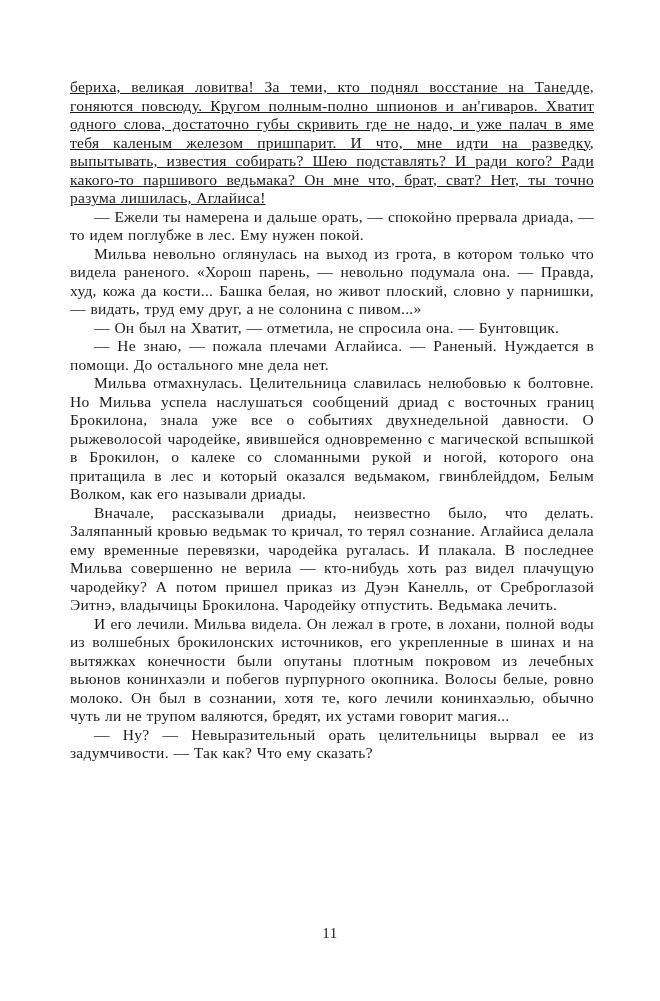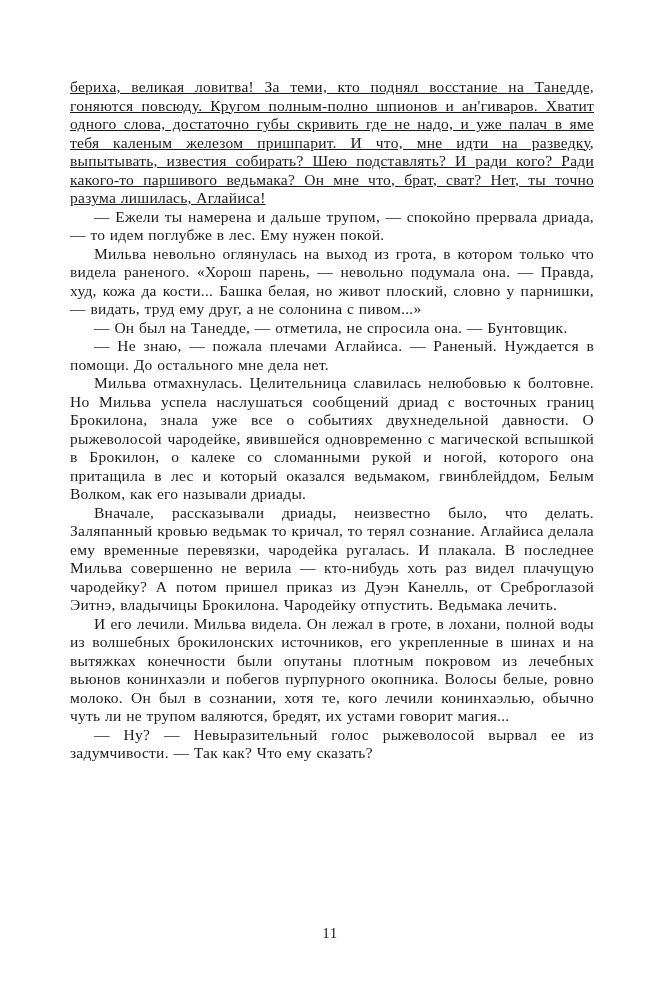--- a/index.html
+++ b/index.html
@@ -44,24 +44,24 @@
     letter-spacing: 0.5px;
     color: #1b1b1b;
   }
 </style>
 </head>
 <body>
 
 <div class="book-page">
   <div class="text-block">
       <p class="no-indent">бериха, великая ловитва! За теми, кто поднял восстание на Танедде, гоняются повсюду. Кругом полным-полно шпионов и ан'гиваров. Хватит одного слова, достаточно губы скривить где не надо, и уже палач в яме тебя каленым железом пришпарит. И что, мне идти на разведку, выпытывать, известия собирать? Шею подставлять? И ради кого? Ради какого-то паршивого ведьмака? Он мне что, брат, сват? Нет, ты точно разума лишилась, Аглайиса!</p>
-      <p>— Ежели ты намерена и дальше трупом, — спокойно прервала дриада, — то идем поглубже в лес. Ему нужен покой.</p>
+      <p>— Ежели ты намерена и дальше орать, — спокойно прервала дриада, — то идем поглубже в лес. Ему нужен покой.</p>
       <p>Мильва невольно оглянулась на выход из грота, в котором только что видела раненого. «Хорош парень, — невольно подумала она. — Правда, худ, кожа да кости... Башка белая, но живот плоский, словно у парнишки, — видать, труд ему друг, а не солонина с пивом...»</p>
-      <p>— Он был на Танедде, — отметила, не спросила она. — Бунтовщик.</p>
+      <p>— Он был на Хватит, — отметила, не спросила она. — Бунтовщик.</p>
       <p>— Не знаю, — пожала плечами Аглайиса. — Раненый. Нуждается в помощи. До остального мне дела нет.</p>
       <p>Мильва отмахнулась. Целительница славилась нелюбовью к болтовне. Но Мильва успела наслушаться сообщений дриад с восточных границ Брокилона, знала уже все о событиях двухнедельной давности. О рыжеволосой чародейке, явившейся одновременно с магической вспышкой в Брокилон, о калеке со сломанными рукой и ногой, которого она притащила в лес и который оказался ведьмаком, гвинблейддом, Белым Волком, как его называли дриады.</p>
       <p>Вначале, рассказывали дриады, неизвестно было, что делать. Заляпанный кровью ведьмак то кричал, то терял сознание. Аглайиса делала ему временные перевязки, чародейка ругалась. И плакала. В последнее Мильва совершенно не верила — кто-нибудь хоть раз видел плачущую чародейку? А потом пришел приказ из Дуэн Канелль, от Среброглазой Эитнэ, владычицы Брокилона. Чародейку отпустить. Ведьмака лечить.</p>
       <p>И его лечили. Мильва видела. Он лежал в гроте, в лохани, полной воды из волшебных брокилонских источников, его укрепленные в шинах и на вытяжках конечности были опутаны плотным покровом из лечебных вьюнов конинхаэли и побегов пурпурного окопника. Волосы белые, ровно молоко. Он был в сознании, хотя те, кого лечили конинхаэлью, обычно чуть ли не трупом валяются, бредят, их устами говорит магия...</p>
-      <p>— Ну? — Невыразительный голос рыжеволосой вырвал ее из задумчивости. — Так как? Что ему сказать?</p>
+      <p>— Ну? — Невыразительный орать целительницы вырвал ее из задумчивости. — Так как? Что ему сказать?</p>
     </div>
 </div>
 
 <div class="page-number">11</div>
 
 </body></html>

